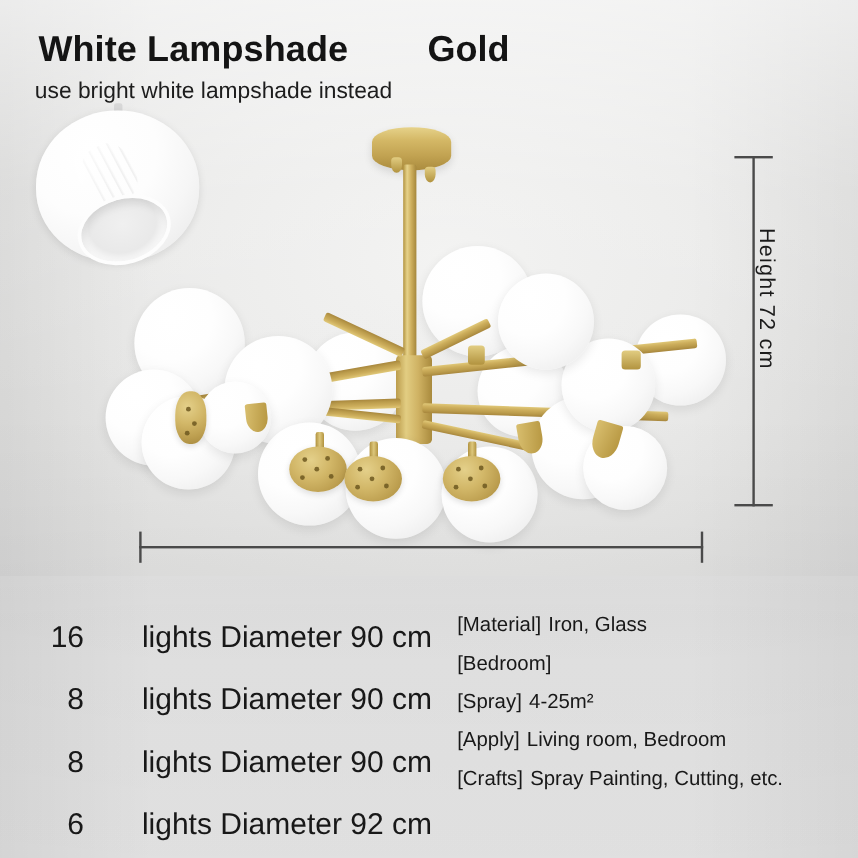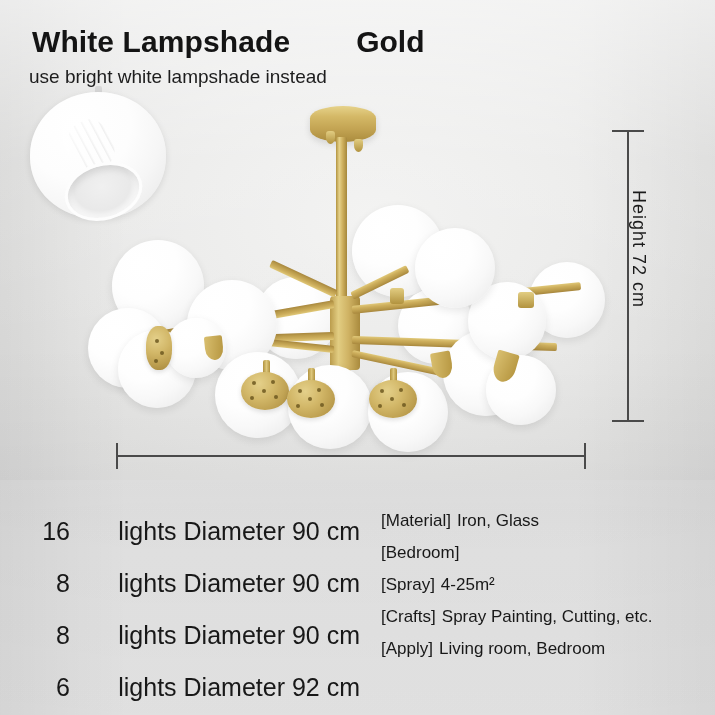--- a/index.html
+++ b/index.html
@@ -411,22 +411,22 @@
       <span>Iron, Glass</span>
     </div>
     <div class="row">
       <span class="key">[Bedroom]</span>
     </div>
     <div class="row">
       <span class="key">[Spray]</span>
       <span>4-25m²</span>
     </div>
     <div class="row">
+      <span class="key">[Apply]</span>
+      <span>Living room, Bedroom</span>
+    </div>
+    <div class="row">
       <span class="key">[Crafts]</span>
       <span>Spray Painting, Cutting, etc.</span>
     </div>
-    <div class="row">
-      <span class="key">[Apply]</span>
-      <span>Living room, Bedroom</span>
-    </div>
   </div>
 
 </div>
 
 </body></html>

